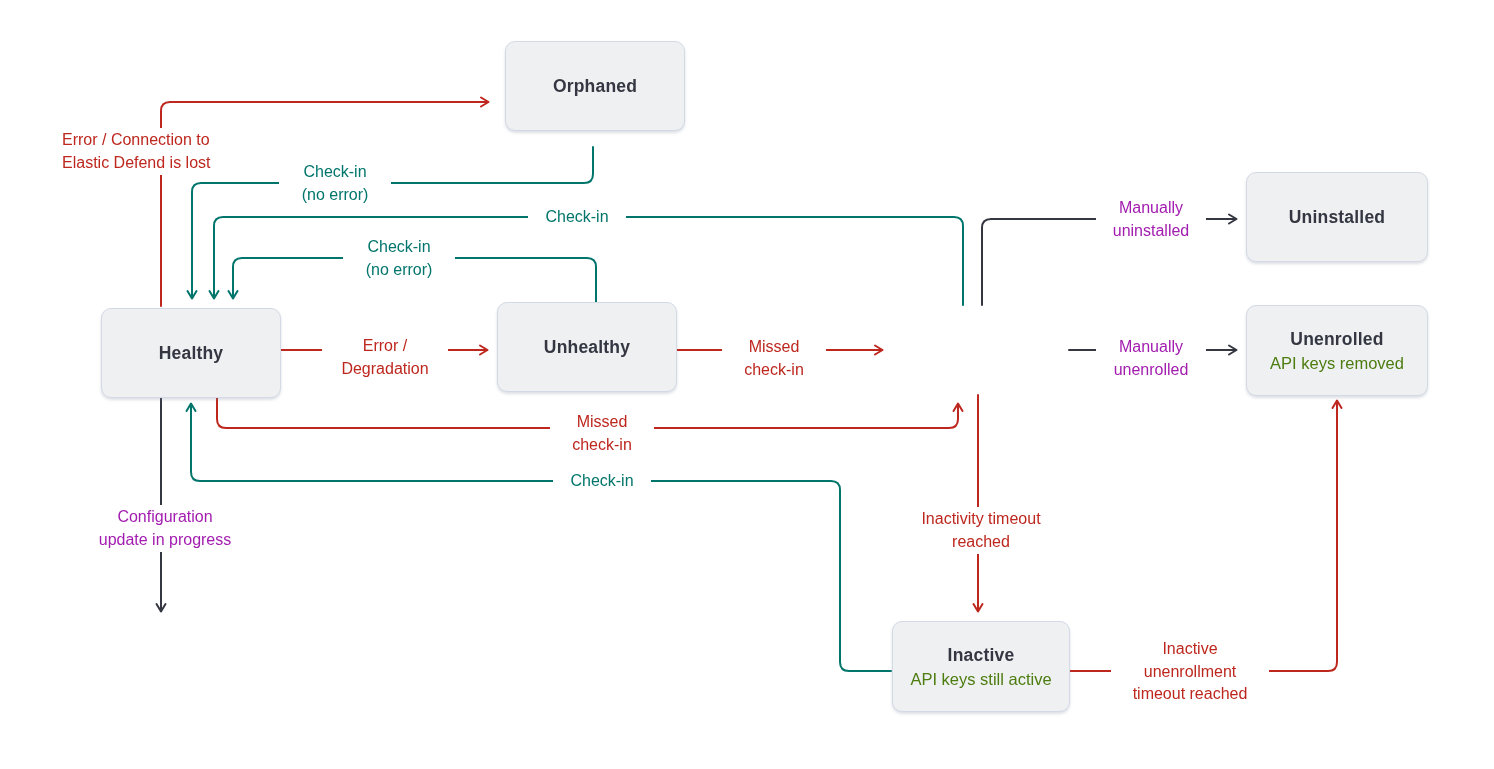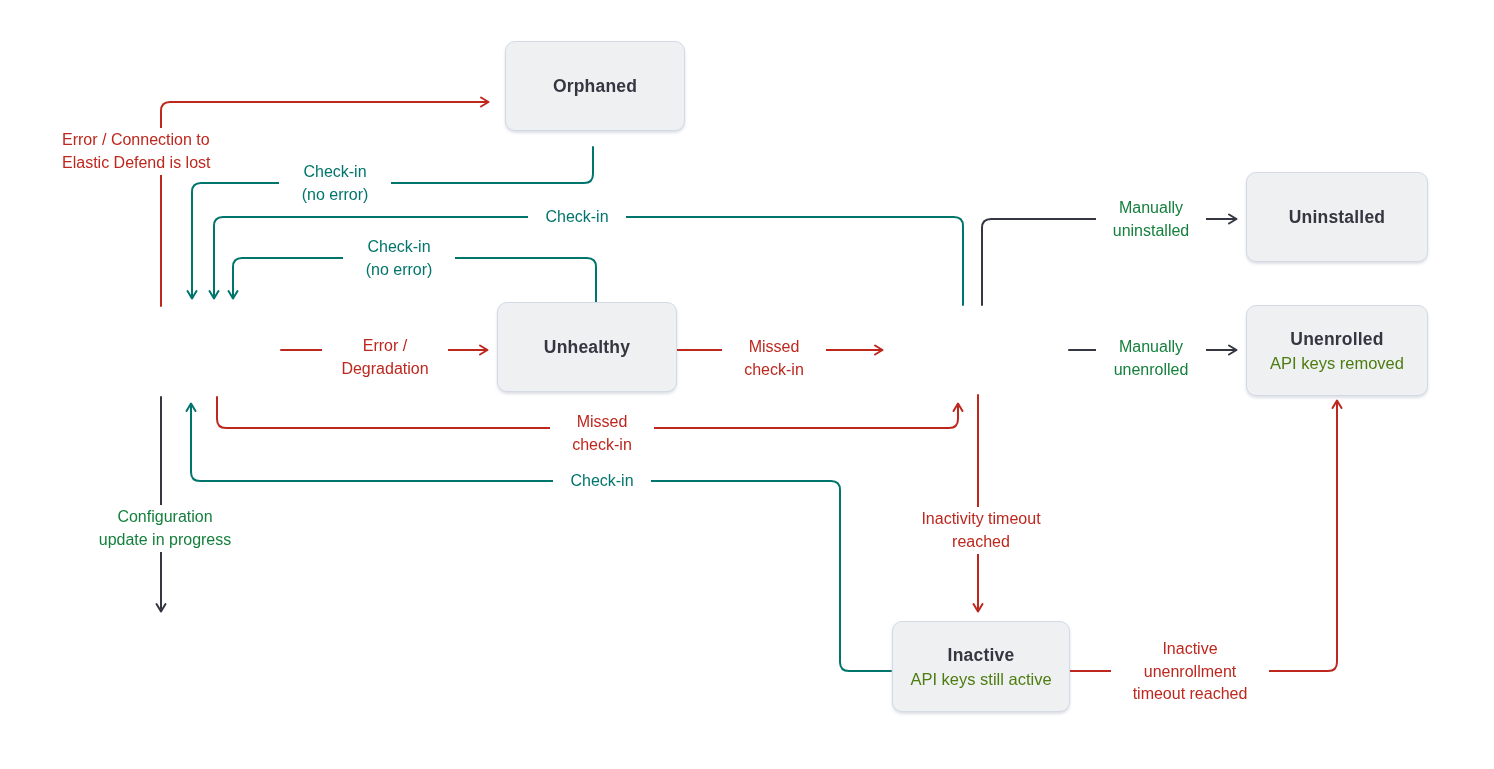--- a/index.html
+++ b/index.html
@@ -17,21 +17,21 @@
   }
   .node .title{font-size:17.5px;font-weight:bold;letter-spacing:.2px;line-height:24px;}
   .node .sub{font-size:16.5px;font-weight:normal;line-height:24px;color:#4d7c0f;}
   .edge-label{
     position:absolute;z-index:2;background:#ffffff;
     font-size:16px;line-height:22.5px;text-align:center;padding:1px 2px;
   }
   .edge-label span{display:block;}
   .lbl-red{color:#bd271e;}
   .lbl-teal{color:#00756b;}
-  .lbl-dark{color:#15803d;}
+  .lbl-dark{color:#a21caf;}
   .lbl-left{text-align:left;}
   
   #node-orphaned   {left:505px; top:41px;  width:178px;height:88px;}
   #node-uninstalled{left:1246px;top:172px; width:180px;height:88px;}
   #node-healthy    {left:101px; top:308px; width:178px;height:88px;}
   #node-unhealthy  {left:497px; top:302px; width:178px;height:88px;}
   #node-offline    {left:892px; top:306px; width:176px;height:88px;}
   #node-unenrolled {left:1246px;top:305px; width:180px;height:89px;}
   #node-updating   {left:70px;  top:621px; width:178px;height:88px;}
   #node-inactive   {left:892px; top:621px; width:176px;height:89px;}
@@ -163,20 +163,23 @@
   </div>
 
   <div class="node" id="node-orphaned">
     <div class="title">Orphaned</div>
   </div>
 
   <div class="node" id="node-uninstalled">
     <div class="title">Uninstalled</div>
   </div>
 
+  <div class="node" id="node-healthy">
+    <div class="title">Healthy</div>
+  </div>
 
   <div class="node" id="node-unhealthy">
     <div class="title">Unhealthy</div>
   </div>
 
 
   <div class="node" id="node-unenrolled">
     <div class="title">Unenrolled</div>
     <div class="sub">API keys removed</div>
   </div>

